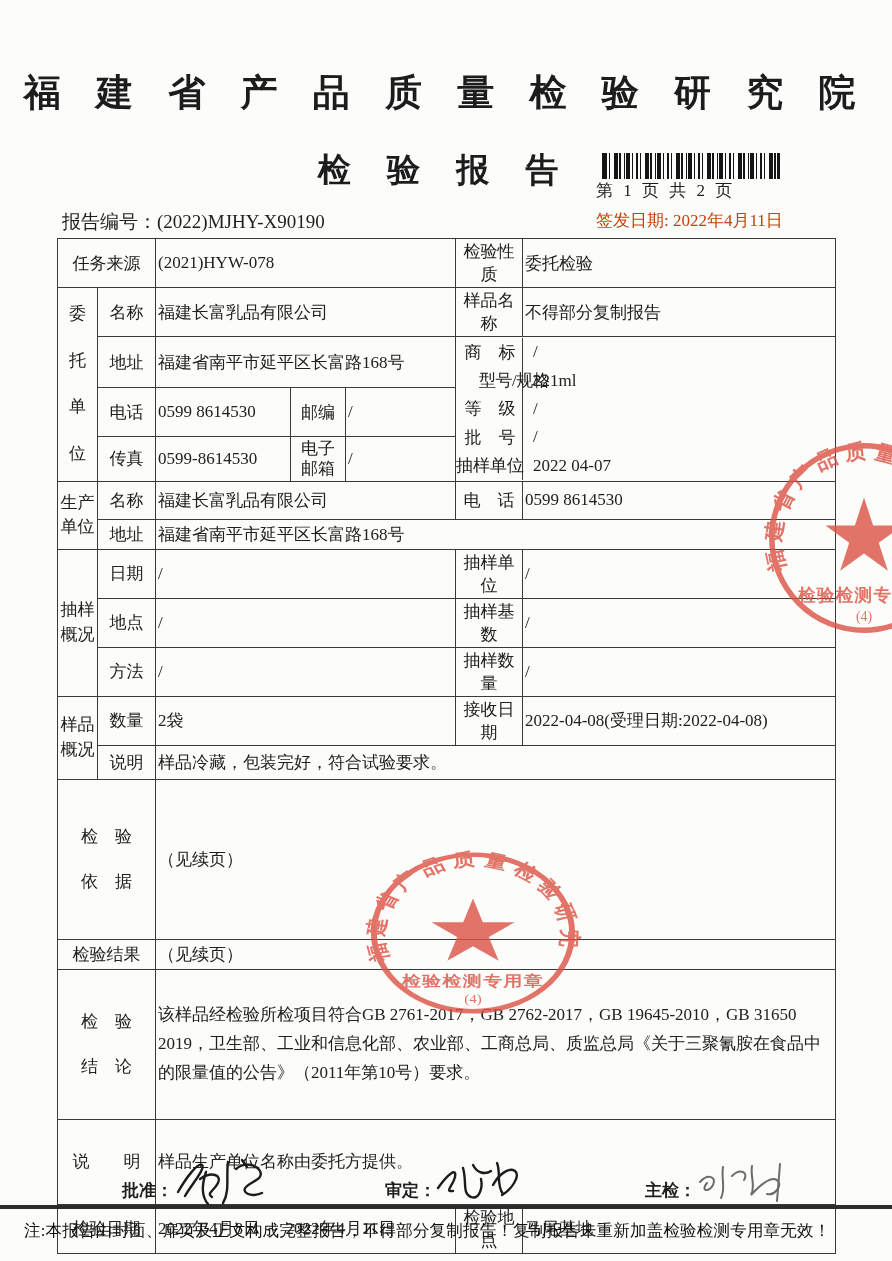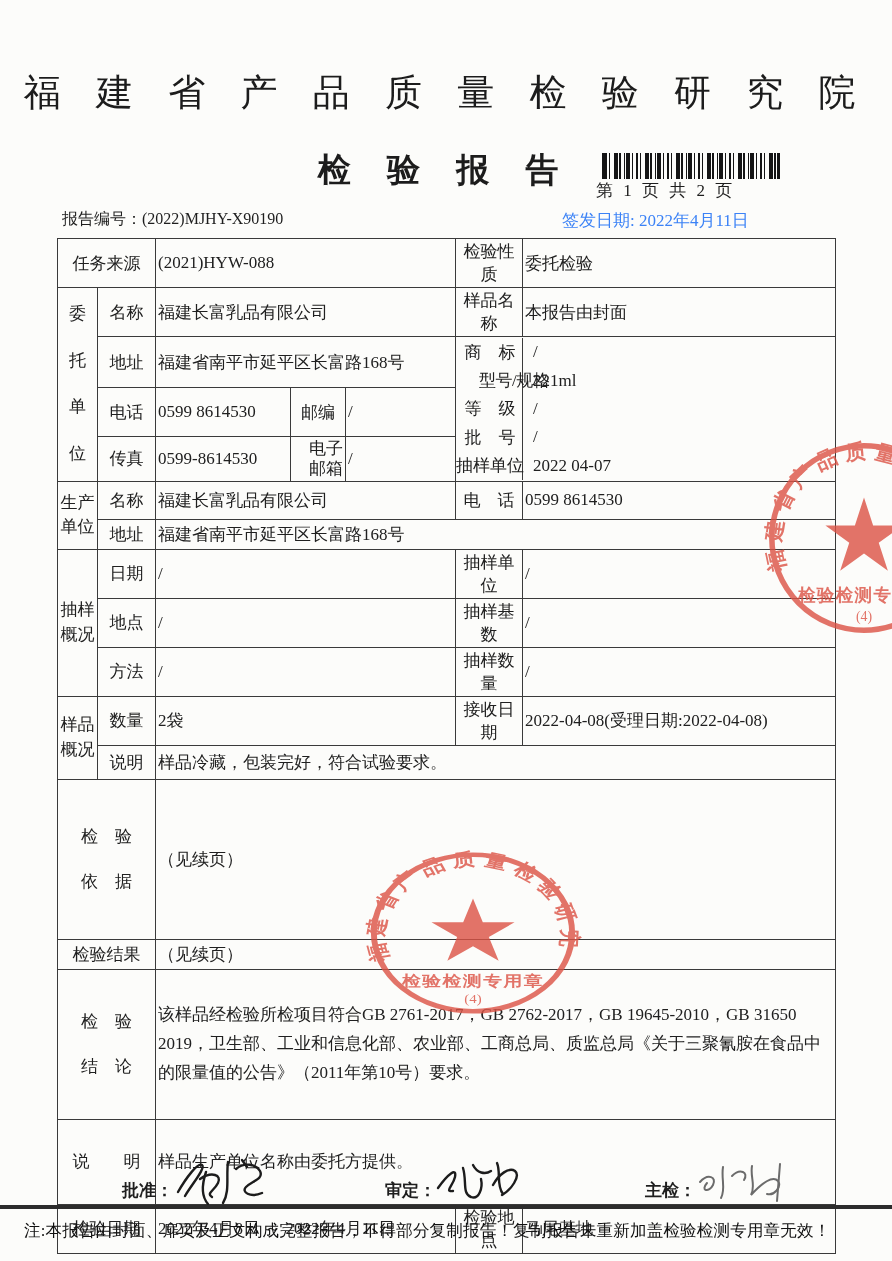--- a/index.html
+++ b/index.html
@@ -4,38 +4,38 @@
 <style>
   html,body{margin:0;padding:0;background:#e8e8e8;}
   .page{
     position:relative;width:892px;height:1261px;margin:0 auto;
     background:#fcfcfa;overflow:hidden;
     font-family:"Liberation Serif","DejaVu Serif",serif;
     color:#242424;
   }
   
   .t1{position:absolute;left:0;top:68px;width:892px;text-align:center;
-      font-size:37px;font-weight:normal;letter-spacing:13px;color:#1c1c1c;white-space:nowrap;}
+      font-size:37px;font-weight:bold;letter-spacing:13px;color:#1c1c1c;white-space:nowrap;}
   .t2{position:absolute;left:0;top:112px;width:892px;text-align:center;
       font-size:27px;font-weight:bold;letter-spacing:2px;color:#1c1c1c;white-space:nowrap;}
   .t3{position:absolute;left:255px;top:148px;width:380px;text-align:center;
       font-size:33px;font-weight:bold;letter-spacing:14px;color:#1c1c1c;white-space:nowrap;}
   .barcode{position:absolute;left:602px;top:153px;width:172px;height:26px;
       border-left:3px solid #151515;border-right:3px solid #151515;
       background:repeating-linear-gradient(90deg,
         #151515 0 2px,#fcfcfa 2px 4px,
         #151515 4px 5px,#fcfcfa 5px 9px,
         #151515 9px 13px,#fcfcfa 13px 14px,
         #151515 14px 16px,#fcfcfa 16px 19px,
         #151515 19px 20px,#fcfcfa 20px 21px,
         #151515 21px 25px,#fcfcfa 25px 27px,
         #151515 27px 28px,#fcfcfa 28px 31px);}
   .pageinfo{position:absolute;left:596px;top:179px;font-size:17px;letter-spacing:3px;color:#1e1e1e;}
-  .issue{position:absolute;left:562px;top:209px;font-size:17px;color:#3b82f6;}
-  .repno{position:absolute;left:62px;top:209px;font-size:16px;color:#1e1e1e;}
+  .issue{position:absolute;left:596px;top:209px;font-size:17px;color:#c2410c;}
+  .repno{position:absolute;left:62px;top:209px;font-size:19px;color:#1e1e1e;}
   
   table.rep{position:absolute;left:57px;top:238px;width:778px;
       border-collapse:collapse;table-layout:fixed;}
   table.rep td{border:1.8px solid #3a3a3a;font-size:17px;color:#202020;
       vertical-align:middle;padding:1px 2px;overflow:hidden;}
   td.lbl{text-align:center;}
   td.val{text-align:left;padding-left:10px;}
   td.vlab{text-align:center;white-space:pre-line;}
   .pre{white-space:pre-line;}
   td.grp4{line-height:2.75;}
@@ -85,33 +85,33 @@
         <col style="width:58px">
         <col style="width:135px">
       <col style="width:55px">
         <col style="width:110px">
         <col style="width:67px">
         <col style="width:313px">
     </colgroup>
     <tbody>
         <tr style="height:28px">
       <td class="lbl" colspan="2">任务来源</td>
-      <td class="val" colspan="3">(2021)HYW-088</td>
+      <td class="val" colspan="3">(2021)HYW-078</td>
       <td class="lbl">检验性质</td>
       <td class="val">委托检验</td>
     </tr>
     <tr style="height:48px">
       <td class="vlab grp4" rowspan="4">委
 托
 单
 位</td>
       <td class="lbl">名称</td>
       <td class="val" colspan="3">福建长富乳品有限公司</td>
       <td class="lbl">样品名称</td>
-      <td class="val">本报告由封面</td>
+      <td class="val">不得部分复制报告</td>
     </tr>
     <tr style="height:50px">
       <td class="lbl">地址</td>
       <td class="val" colspan="3">福建省南平市延平区长富路168号</td>
       <td class="nop" colspan="2" rowspan="3">
         <div class="specblock">
           <div class="sl">商    标</div>
           <div class="sv">/</div>
           <div class="sl tight">型号/规格</div>
           <div class="sv">221ml</div>
@@ -126,21 +126,21 @@
     </tr>
     <tr style="height:48px">
       <td class="lbl">电话</td>
       <td class="val">0599 8614530</td>
       <td class="lbl">邮编</td>
       <td class="val">/</td>
     </tr>
     <tr style="height:44px">
       <td class="lbl">传真</td>
       <td class="val">0599-8614530</td>
-      <td class="lbl pre" style="line-height:1.15;text-align:right;">电子
+      <td class="lbl pre" style="line-height:1.15;">电子
 邮箱</td>
       <td class="val">/</td>
     </tr>
     <tr style="height:38px">
       <td class="vlab grp2" rowspan="2">生产
 单位</td>
       <td class="lbl">名称</td>
       <td class="val" colspan="3">福建长富乳品有限公司</td>
       <td class="lbl" style="white-space:pre;">电    话</td>
       <td class="val">0599 8614530</td>

